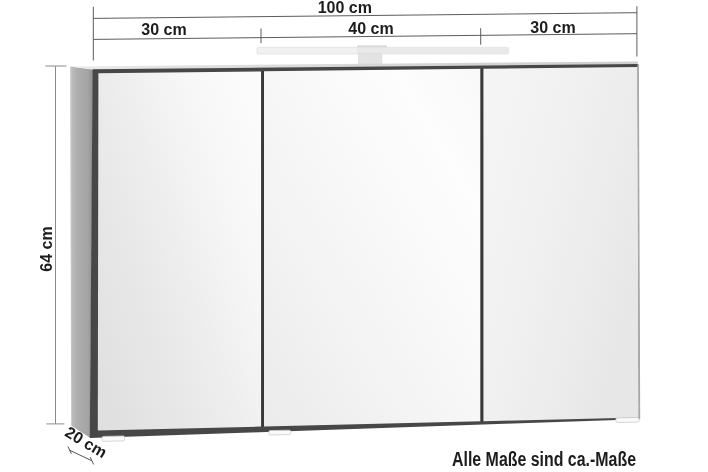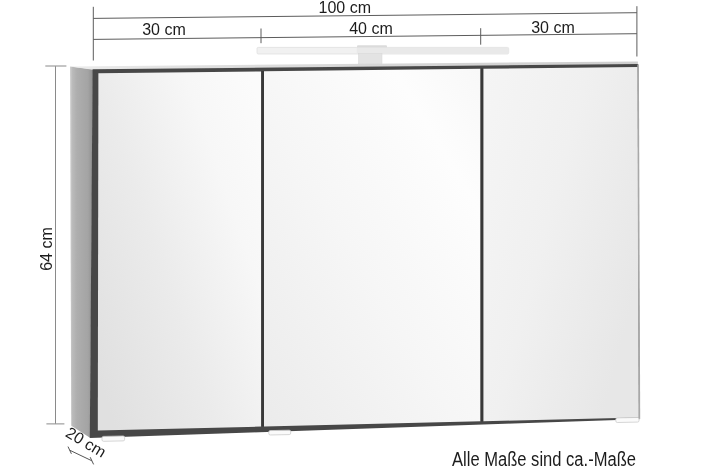--- a/index.html
+++ b/index.html
@@ -1,17 +1,17 @@
 <!DOCTYPE html>
 <html><head>
 <meta charset="utf-8">
 <style>
   html,body{margin:0;padding:0;background:#ffffff;}
   .stage{position:relative;width:708px;height:472px;overflow:hidden;
-         font-family:"Liberation Sans", sans-serif;}
+         font-family:"Liberation Sans", sans-serif;font-weight:bold;}
   svg{position:absolute;left:0;top:0;}
   text{font-family:"Liberation Sans", sans-serif;fill:#1c1c1c;}
 </style>
 </head>
 <body>
 
 <div class="stage">
 <svg width="708" height="472" viewBox="0 0 708 472">
   <defs>
     <linearGradient id="sideg" x1="0" y1="0" x2="1" y2="0">

